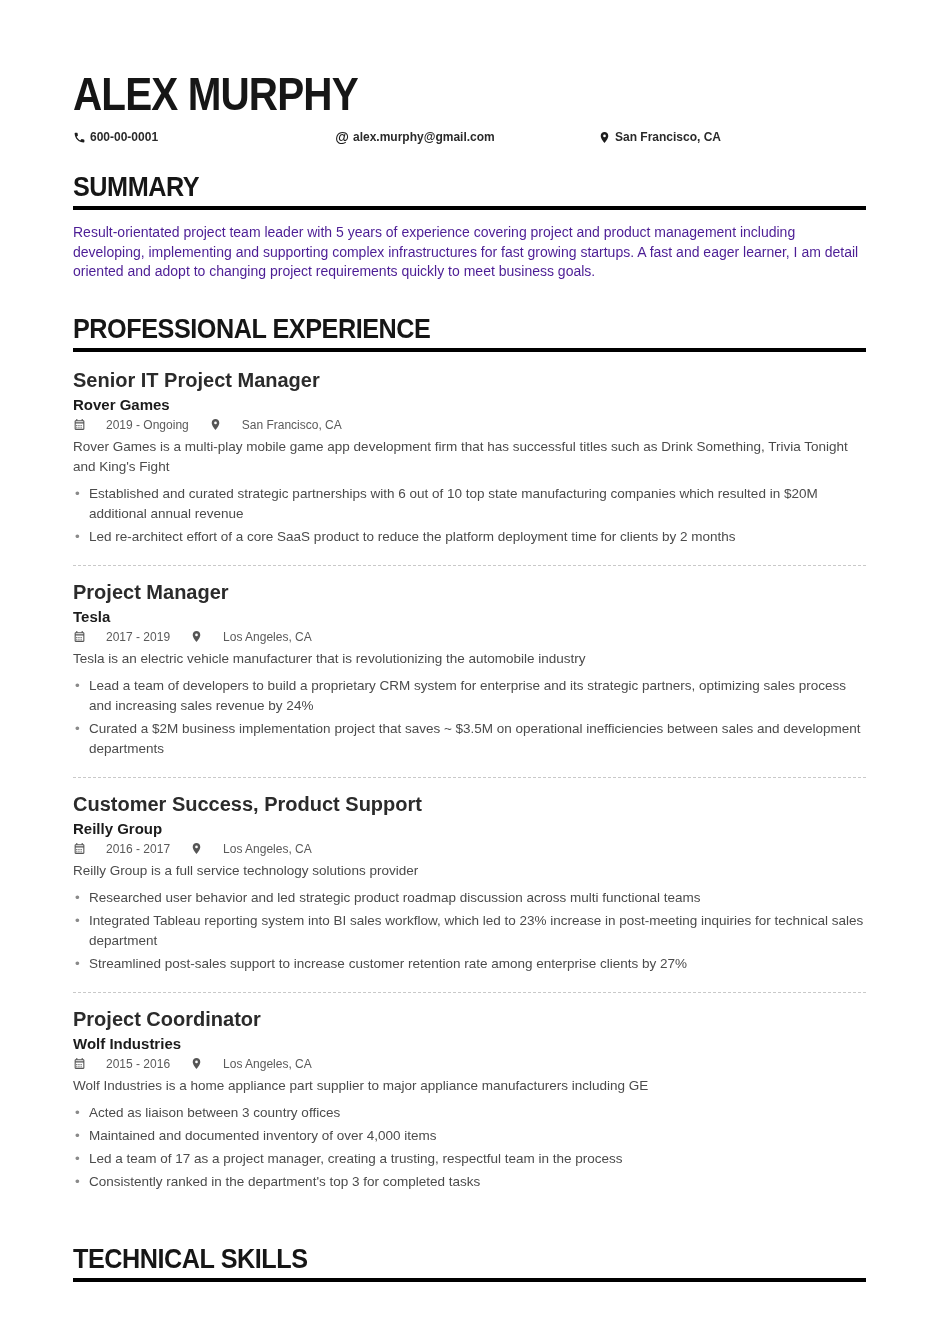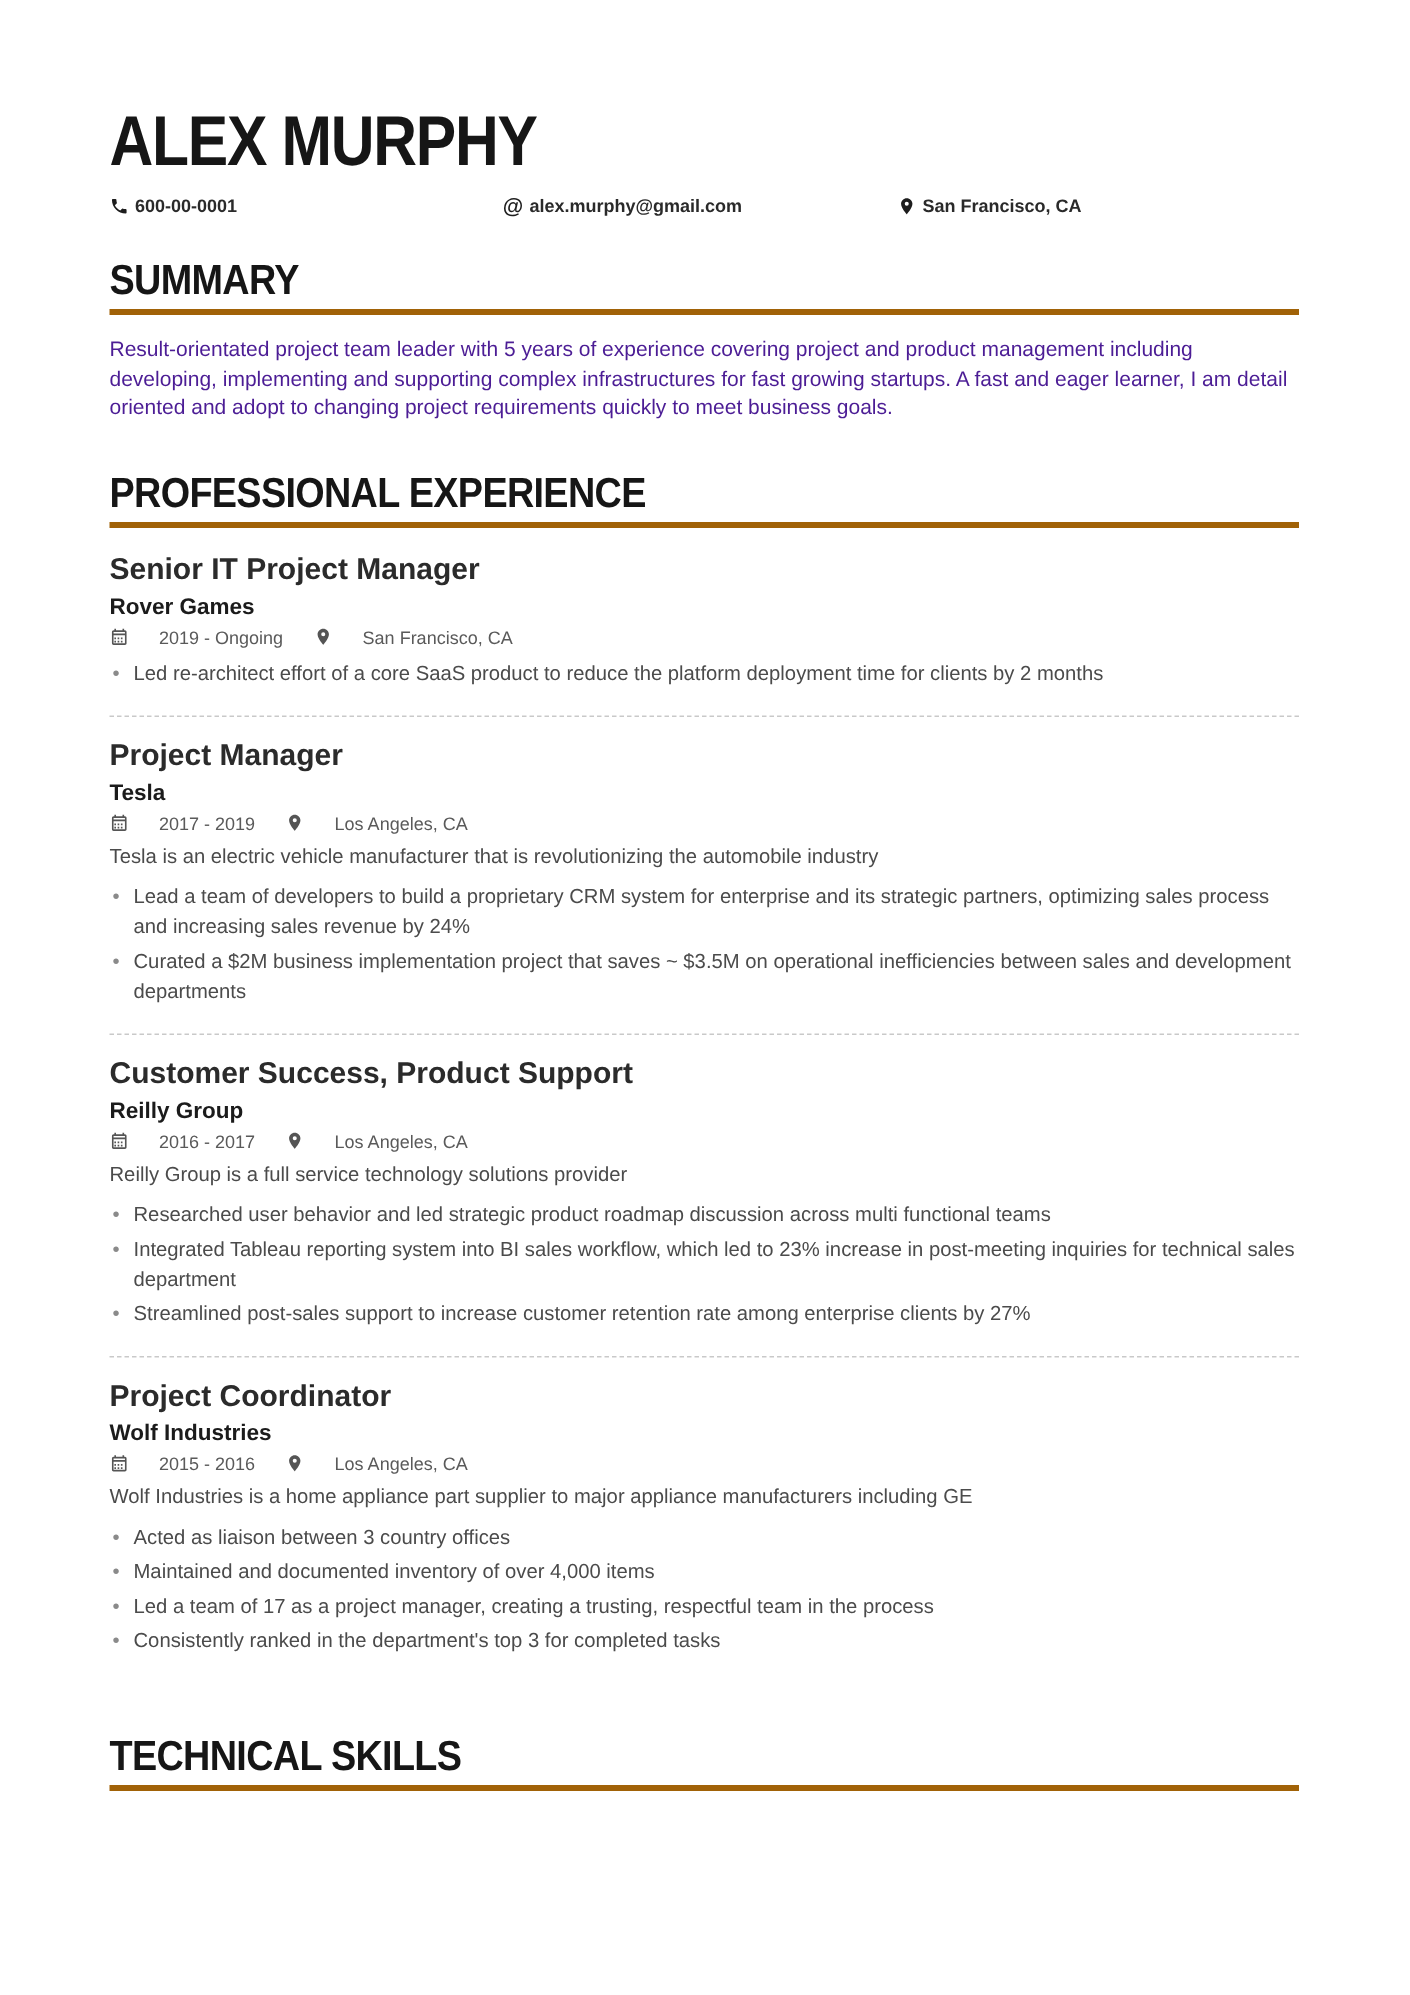--- a/index.html
+++ b/index.html
@@ -23,21 +23,21 @@
   }
   .contact-item { display:flex; align-items:center; gap:4px;
     font-size:12px; font-weight:bold; color:#2a2a2a; }
   .cicon { width:13px; height:13px; flex:0 0 auto; display:inline-flex; color:#1d1d1d; }
   .cicon svg { width:100%; height:100%; }
   .at-glyph { font-size:14px; font-weight:bold; color:#1d1d1d; line-height:1; width:14px; text-align:center; }
 
   
   .section { margin-top:28px; }
   .section-title {
-    border-bottom:4px solid #a16207; padding-bottom:3px;
+    border-bottom:4px solid #000000; padding-bottom:3px;
   }
   .section-title span {
     display:inline-block; transform:scaleX(.9); transform-origin:0 50%;
     font-size:28px; font-weight:bold; color:#161616; letter-spacing:-.5px; line-height:1.1;
   }
   .summary-text { margin-top:13px; font-size:14px; line-height:19.8px; color:#4c1d95; }
 
   
   .jobs { margin-top:2px; }
   .job { padding:14px 0 15px; }
@@ -111,21 +111,23 @@
           </div>
           <div class="meta-item">
             <span class="micon">
                 <svg viewBox="0 0 24 24" fill="currentColor">
                   <path d="M12 2C8.13 2 5 5.13 5 9c0 5.25 7 13 7 13s7-7.75 7-13c0-3.87-3.13-7-7-7zm0 9.5a2.5 2.5 0 1 1 0-5 2.5 2.5 0 0 1 0 5z"></path>
                 </svg>
               </span>
             <span>San Francisco, CA</span>
           </div>
         </div>
-        <ul class="bullets">
+        <div class="job-desc">Rover Games is a multi-play mobile game app development firm that has successful titles such as Drink Something, Trivia Tonight and King's Fight</div>
+        <ul class="bullets">
+          <li>Established and curated strategic partnerships with 6 out of 10 top state manufacturing companies which resulted in $20M additional annual revenue</li>
           <li>Led re-architect effort of a core SaaS product to reduce the platform deployment time for clients by 2 months</li>
         </ul>
       </div>
 
       <div class="job divided">
         <div class="job-title">Project Manager</div>
         <div class="job-company">Tesla</div>
         <div class="meta-row">
           <div class="meta-item">
             <span class="micon">

